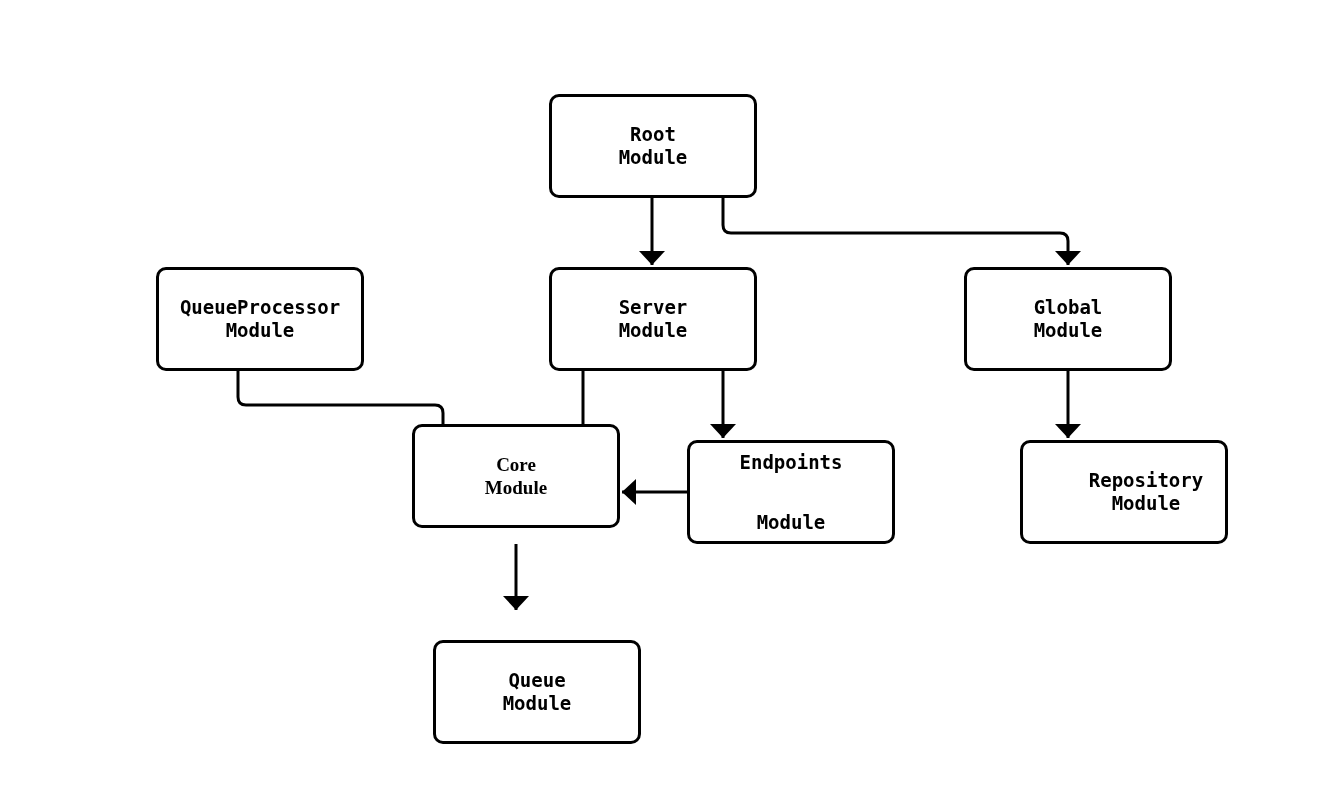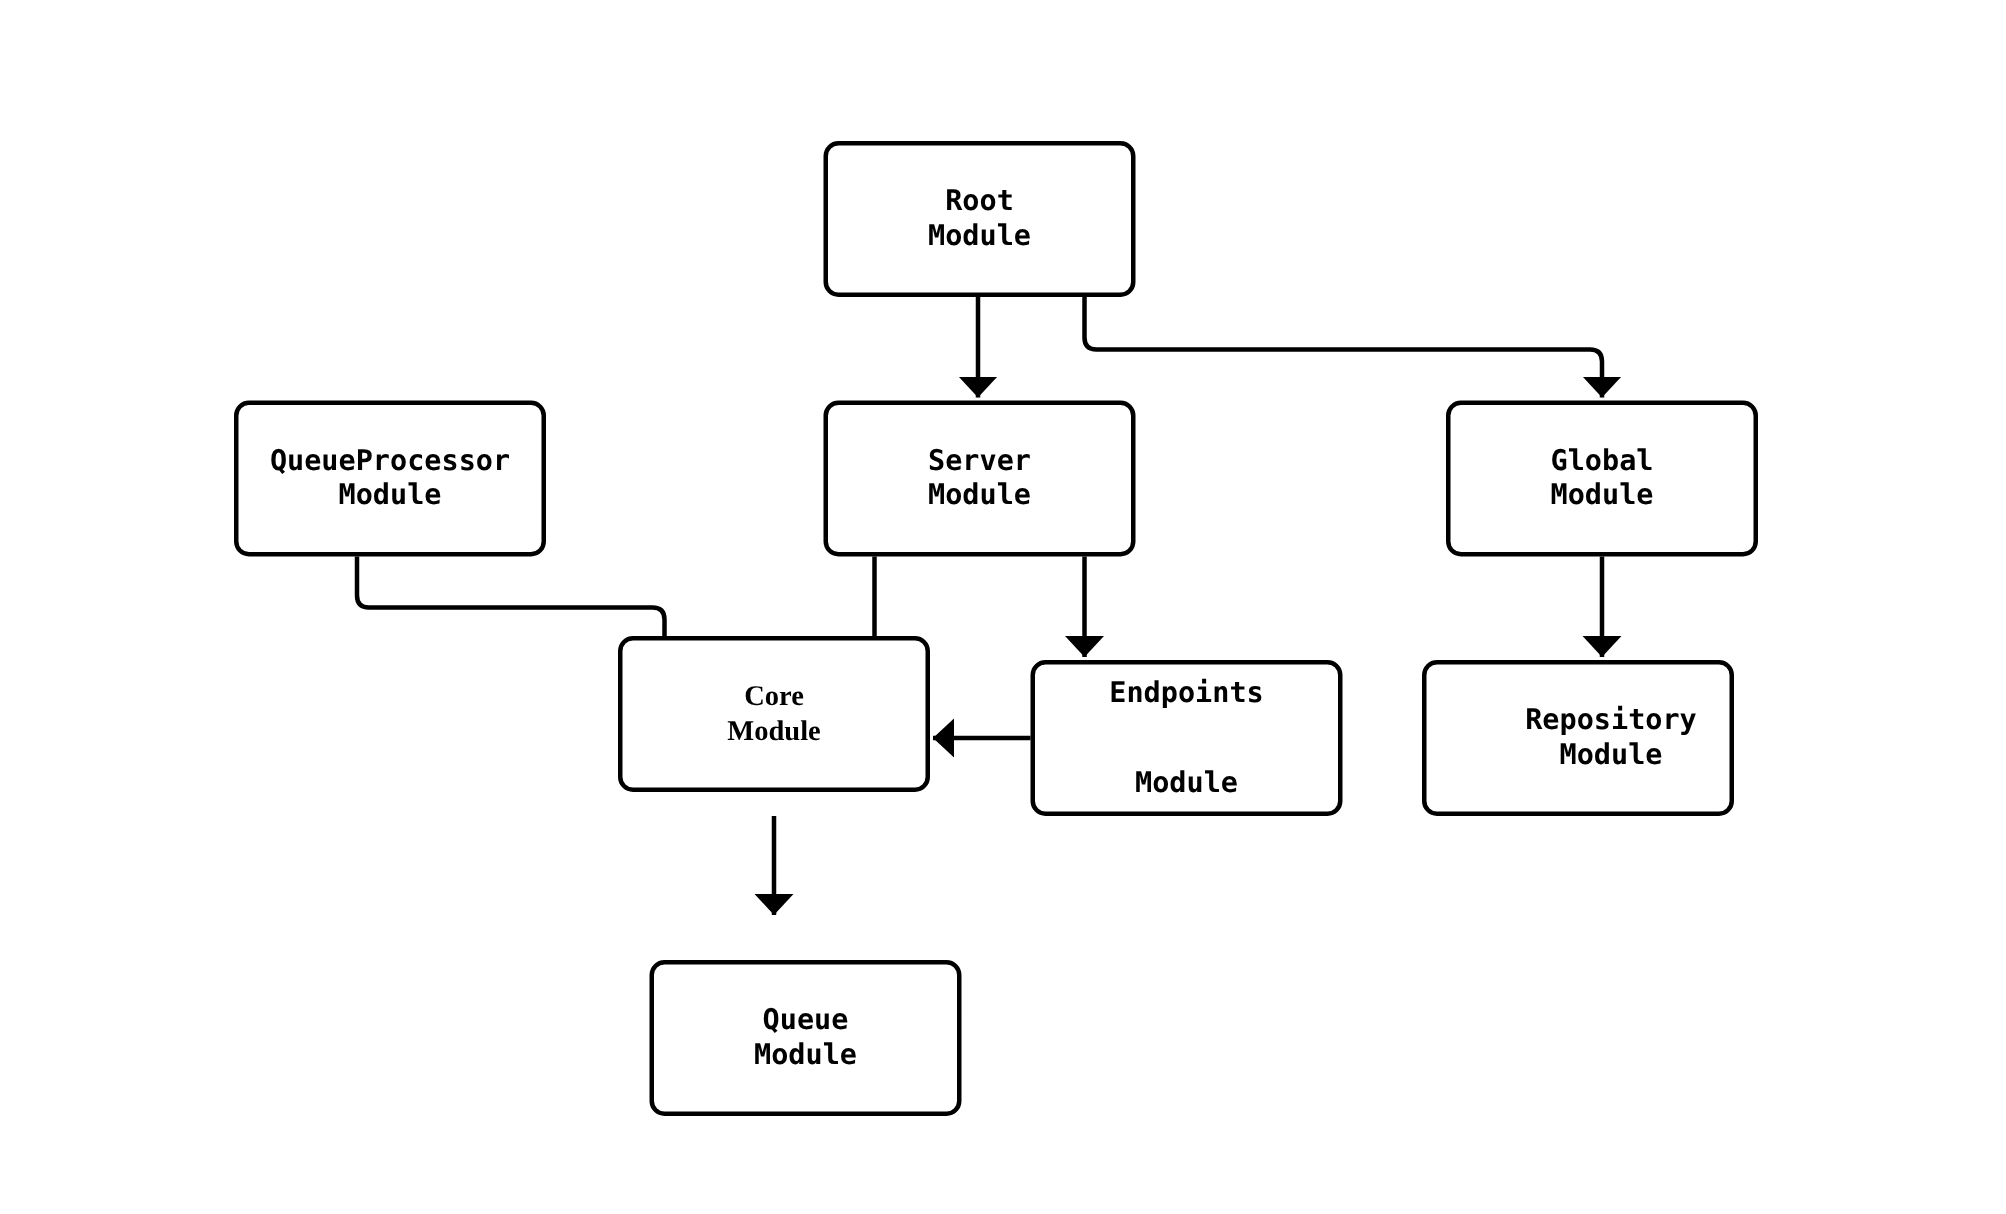--- a/index.html
+++ b/index.html
@@ -48,21 +48,21 @@
     font-weight: 700;
     letter-spacing: 0px;
   }
   
   .node-root          { left: 549px; top: 94px;  }
   .node-queueprocessor{ left: 144px; top: 267px; margin-left: 12px; }
   .node-server        { left: 549px; top: 267px; text-align: center; }
   .node-global        { left: 964px; top: 267px; align-items: center; }
   .node-core          { left: 412px; top: 424px; font-family: Liberation Serif, serif; }
   .node-endpoints     { left: 687px; top: 440px; gap: 37px; }
-  .node-repository    { left: 948px; top: 440px; padding-left: 44px; }
+  .node-repository    { left: 1020px; top: 440px; padding-left: 44px; }
   .node-queue         { left: 412px; top: 640px; margin-left: 21px; }
 </style>
 </head>
 <body>
 
 <div class="diagram">
 
   <svg class="edges-layer" id="edges-svg" width="1337" height="809" viewBox="0 0 1337 809" xmlns="http://www.w3.org/2000/svg">
     <defs>
       <marker id="arrowhead" markerUnits="userSpaceOnUse" markerWidth="15" markerHeight="27" refX="14" refY="13" orient="auto">

